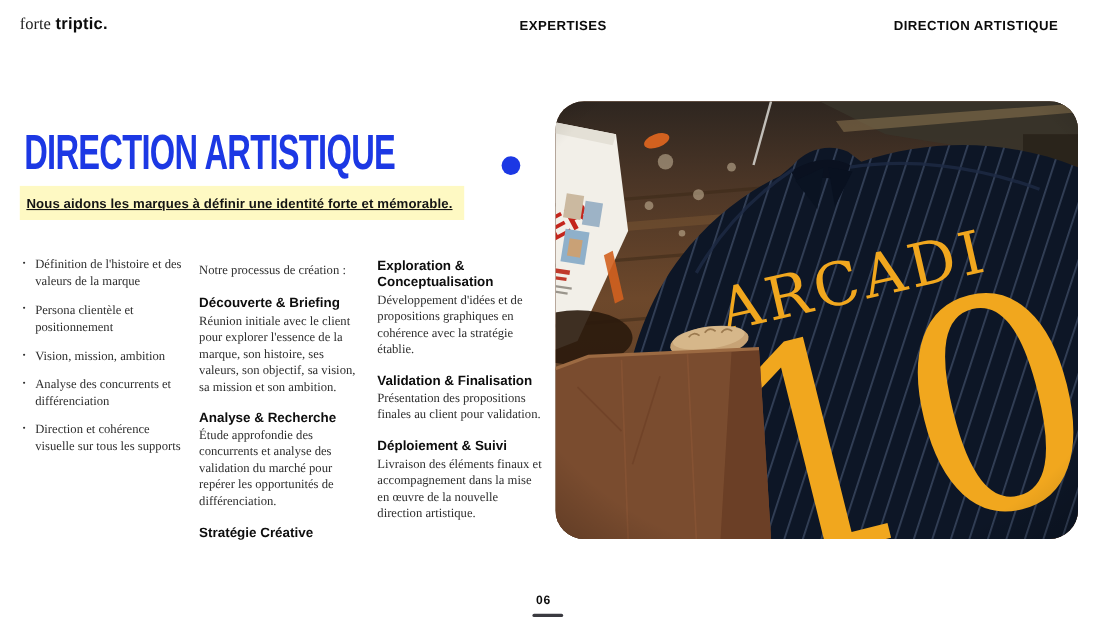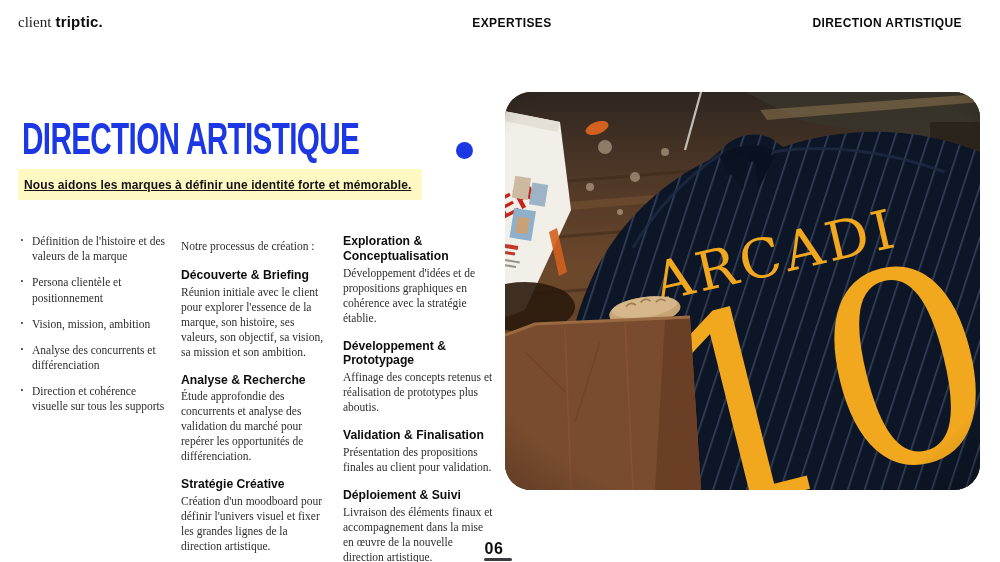--- a/index.html
+++ b/index.html
@@ -38,29 +38,29 @@
   .proc-intro{font-size:11.5px;line-height:1.3;margin:2px 0 14px 0;}
   .step{margin-bottom:13px;}
   .step h4{margin:0 0 2px 0;font-size:12.2px;font-weight:800;color:#0d0d0d;line-height:1.22;}
   .step p{margin:0;font-size:11.5px;line-height:1.3;}
   
   .photo{position:absolute;left:505px;top:92px;width:475px;height:398px;
     border-radius:26px;overflow:hidden;background:#5c3a22;}
   .photo svg{display:block;}
   
   .page-number{position:absolute;left:0;right:12px;top:540px;text-align:center;
-    font-size:16px;font-weight:800;letter-spacing:.5px;color:#0c0c0c;}
+    font-size:11px;font-weight:800;letter-spacing:.5px;color:#0c0c0c;}
   .footer-bar{position:absolute;left:484px;top:558px;width:28px;height:3px;
     border-radius:2px;background:#3a3a40;}
 </style>
 </head>
 <body>
 
 <div class="brand">
-  <span class="serif">client</span>
+  <span class="serif">forte</span>
   <span> </span>
   <span class="bold">triptic.</span>
 </div>
 <div class="nav-center">EXPERTISES</div>
 <div class="nav-right">DIRECTION ARTISTIQUE</div>
 
 <div class="hero-title">
   <span class="txt">DIRECTION ARTISTIQUE</span>
   <span class="hero-dot"></span>
 </div>
@@ -81,32 +81,27 @@
   <div class="step">
     <h4>Découverte &amp; Briefing</h4>
     <p class="serif-body">Réunion initiale avec le client pour explorer l'essence de la marque, son histoire, ses valeurs, son objectif, sa vision, sa mission et son ambition.</p>
   </div>
   <div class="step">
     <h4>Analyse &amp; Recherche</h4>
     <p class="serif-body">Étude approfondie des concurrents et analyse des validation du marché pour repérer les opportunités de différenciation.</p>
   </div>
   <div class="step">
     <h4>Stratégie Créative</h4>
-    <p class="serif-body">Création d'un moodboard pour définir l'univers visuel et fixer les grandes lignes de la direction artistique.</p>
   </div>
 </div>
 
 <div class="col3">
   <div class="step">
     <h4>Exploration &amp; Conceptualisation</h4>
     <p class="serif-body">Développement d'idées et de propositions graphiques en cohérence avec la stratégie établie.</p>
-  </div>
-  <div class="step">
-    <h4>Développement &amp; Prototypage</h4>
-    <p class="serif-body">Affinage des concepts retenus et réalisation de prototypes plus aboutis.</p>
   </div>
   <div class="step">
     <h4>Validation &amp; Finalisation</h4>
     <p class="serif-body">Présentation des propositions finales au client pour validation.</p>
   </div>
   <div class="step">
     <h4>Déploiement &amp; Suivi</h4>
     <p class="serif-body">Livraison des éléments finaux et accompagnement dans la mise en œuvre de la nouvelle direction artistique.</p>
   </div>
 </div>

